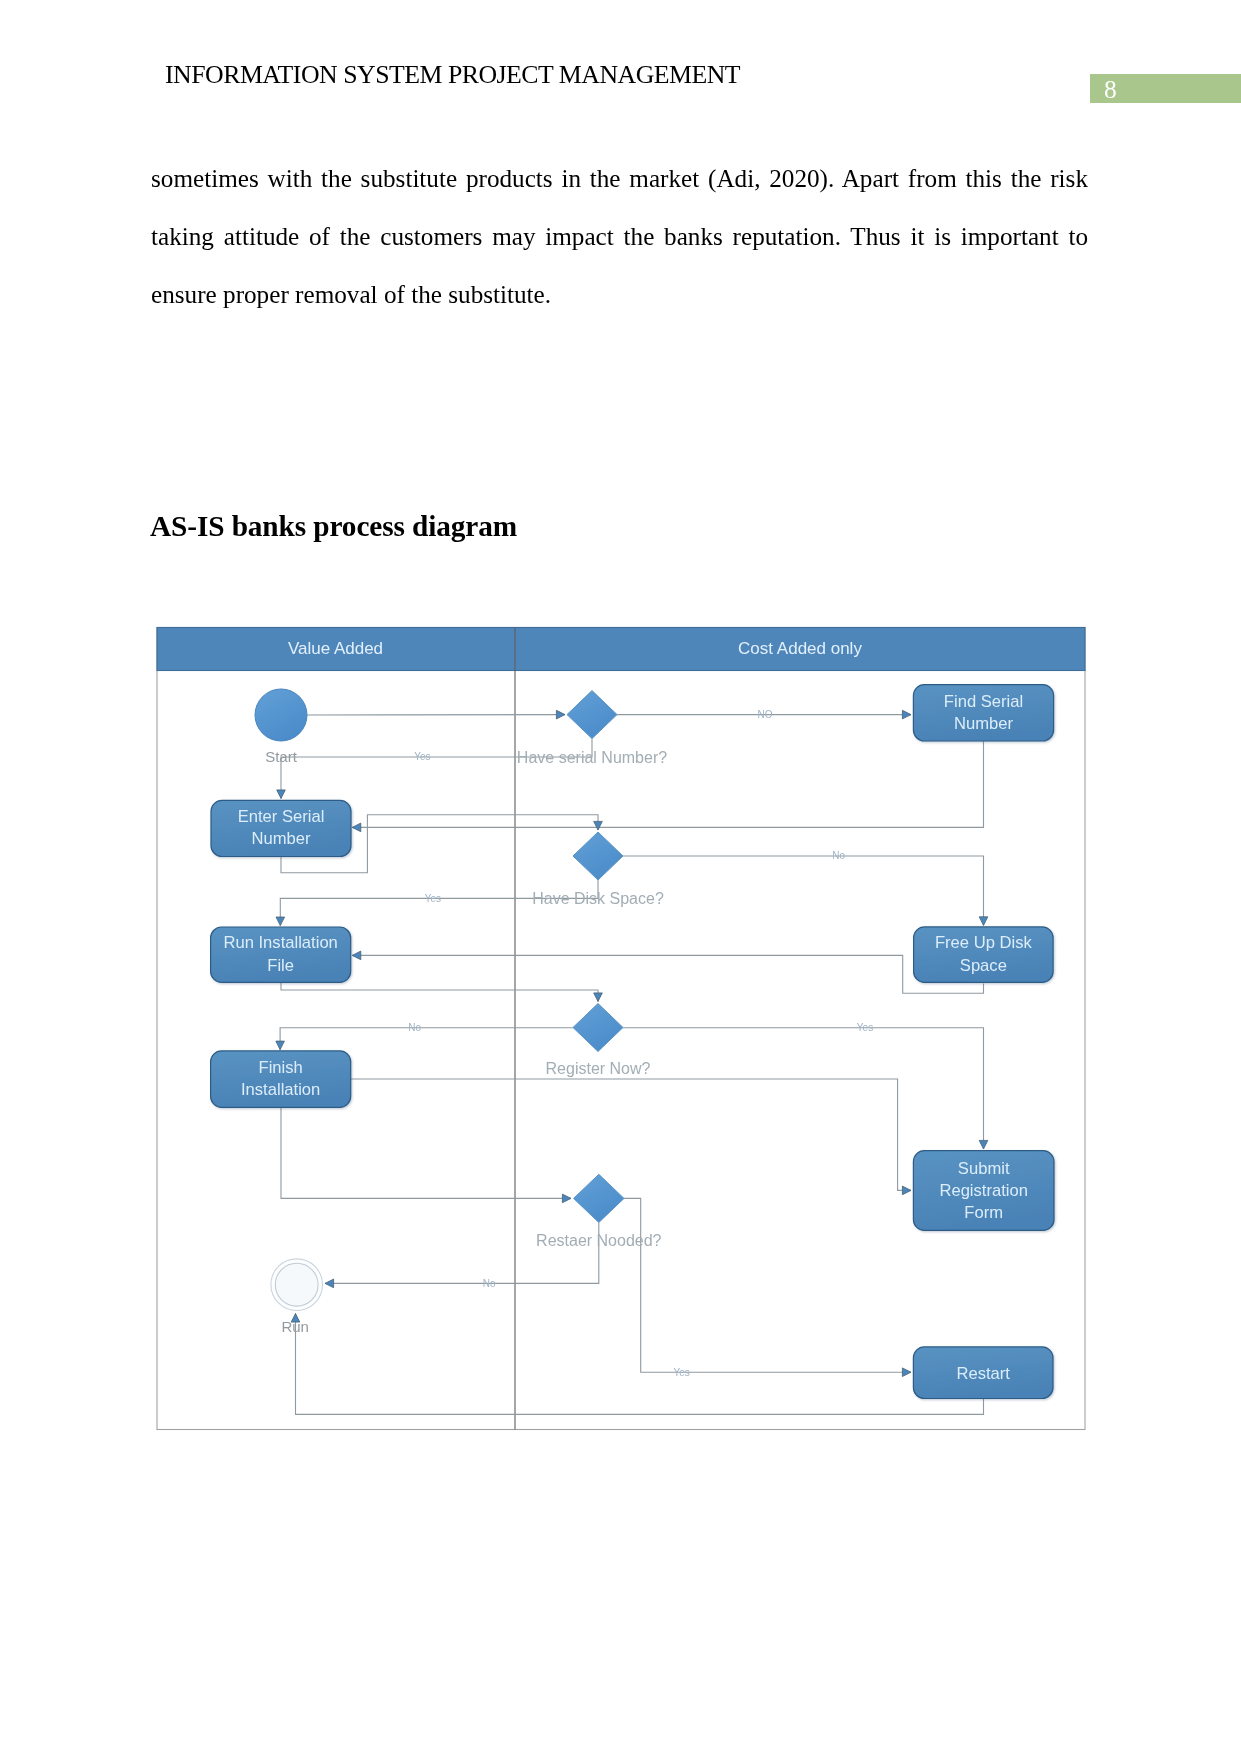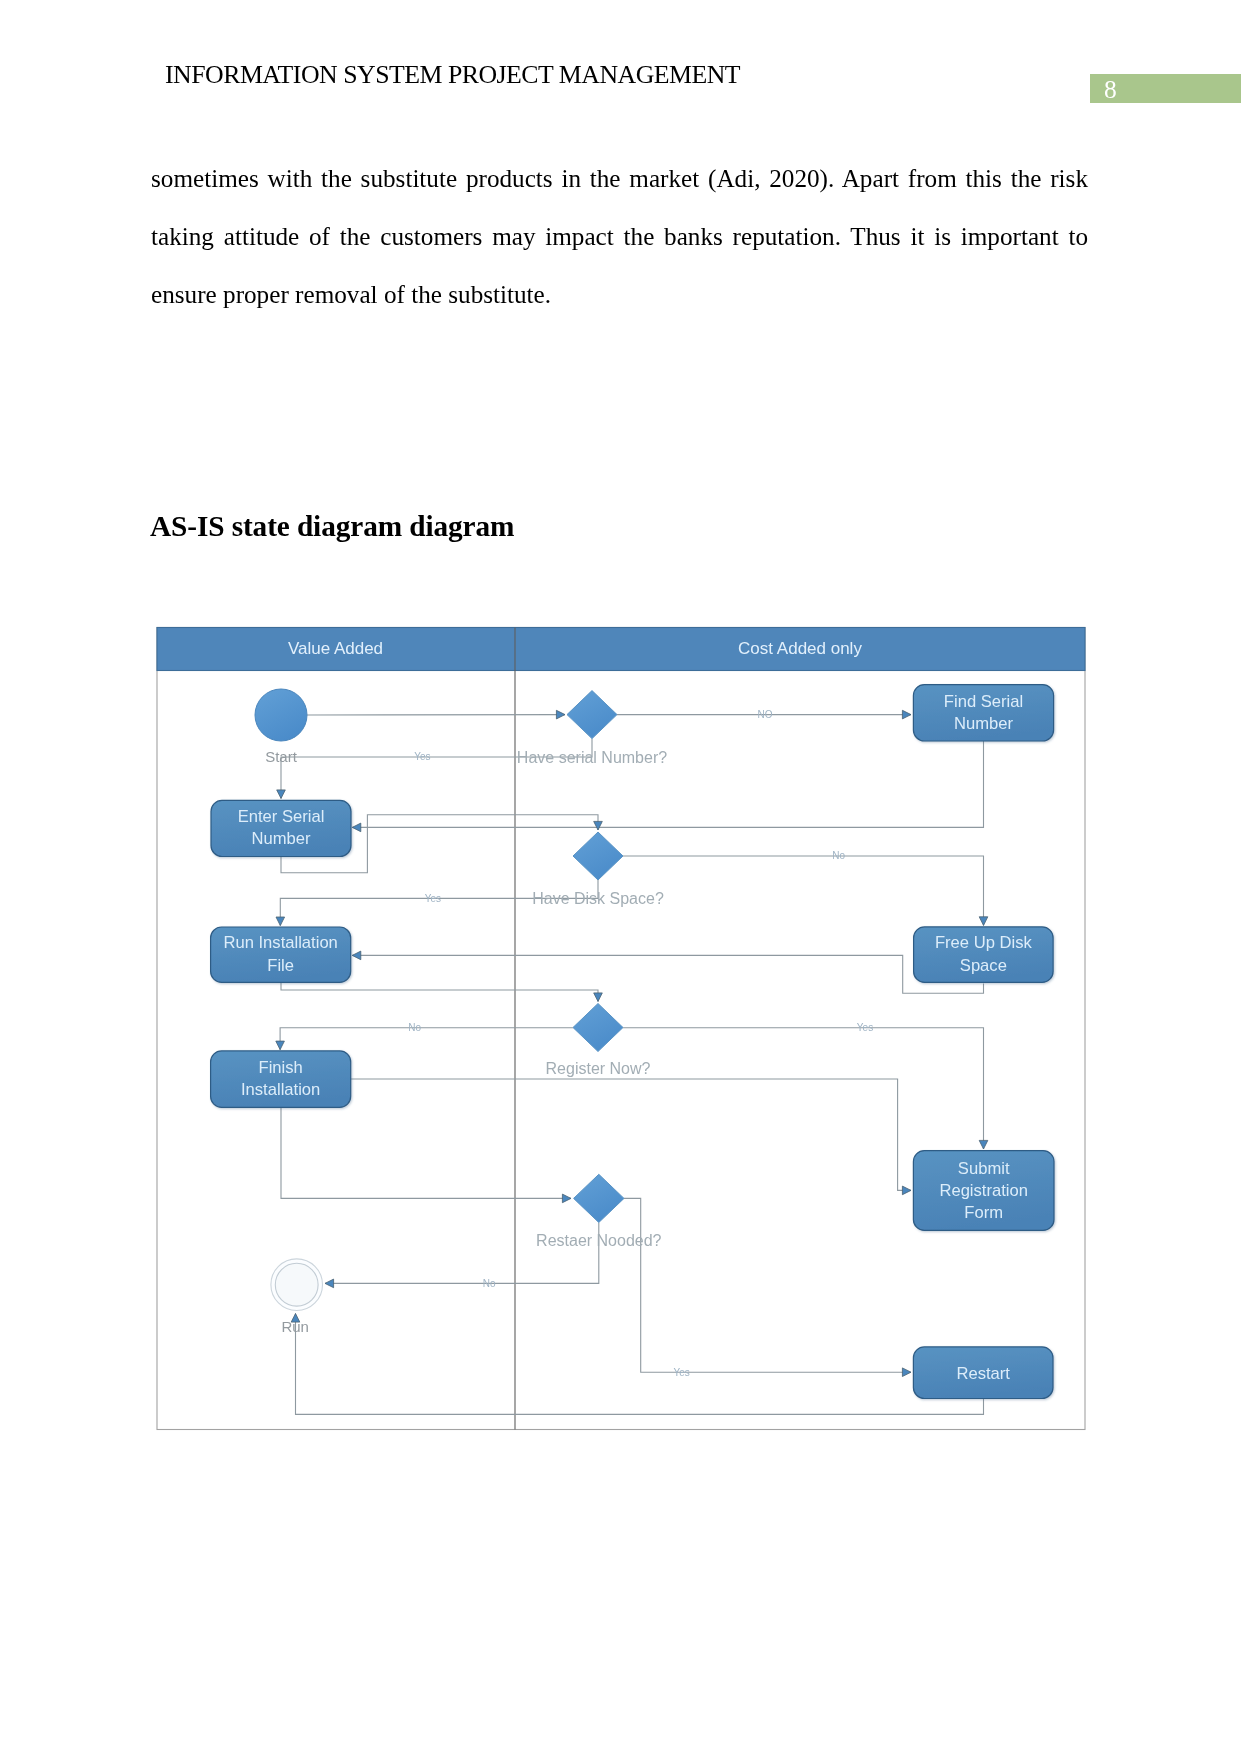--- a/index.html
+++ b/index.html
@@ -22,21 +22,21 @@
 </style>
 </head>
 <body>
 
 <div class="page">
   <div id="hdr-title">INFORMATION SYSTEM PROJECT MANAGEMENT</div>
   <div id="pagenum">
       <span>8</span>
     </div>
   <div id="body-text">sometimes with the substitute products in the market (Adi, 2020). Apart from this the risk taking attitude of the customers may impact the banks reputation. Thus it is important to ensure proper removal of the substitute.</div>
-  <div id="sec-title">AS-IS state diagram diagram</div>
+  <div id="sec-title">AS-IS banks process diagram</div>
   <div id="diagram">
 <svg width="945" height="818" viewBox="0 0 945 818">
 <defs>
 <linearGradient id="bxg" x1="0" y1="0" x2="0.25" y2="1">
             <stop offset="0" stop-color="#5893c2"></stop>
             <stop offset="1" stop-color="#4a82b6"></stop>
           </linearGradient>
 <linearGradient id="dmg" x1="0" y1="0" x2="0.55" y2="1">
             <stop offset="0" stop-color="#62a0d6"></stop>
             <stop offset="1" stop-color="#4b8cca"></stop>

